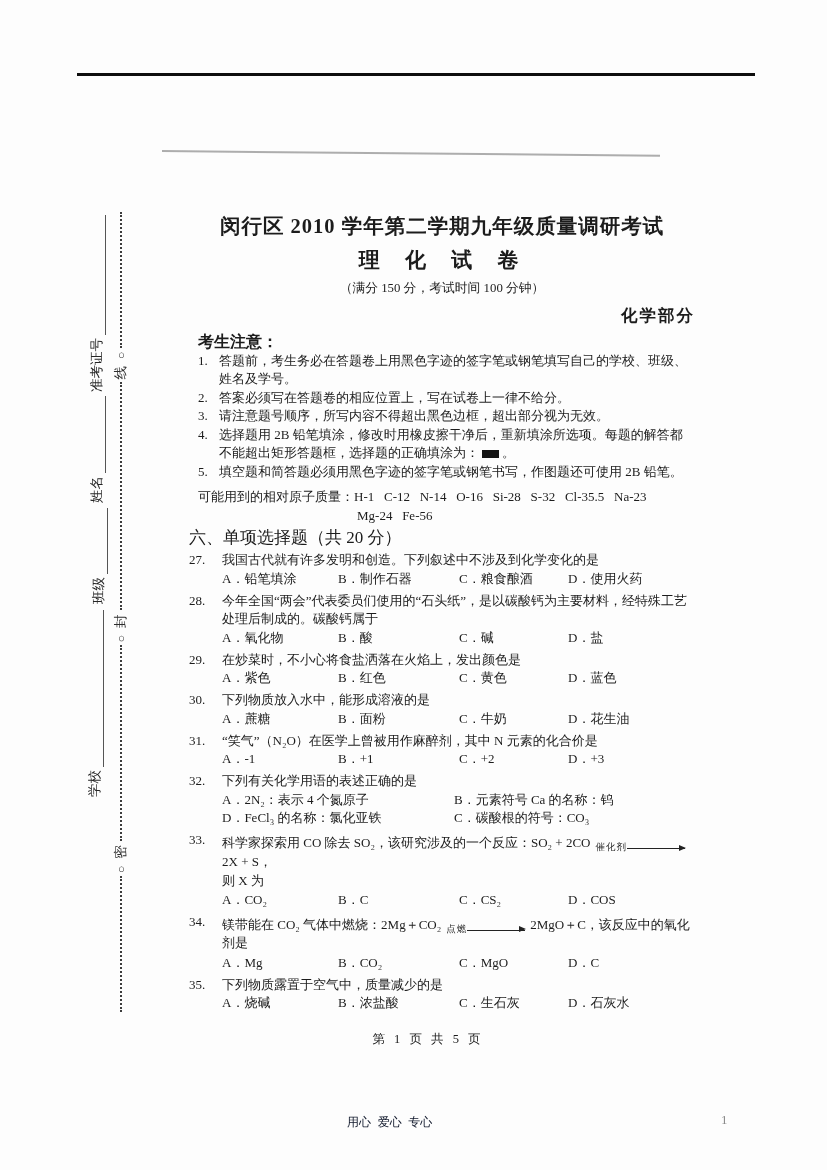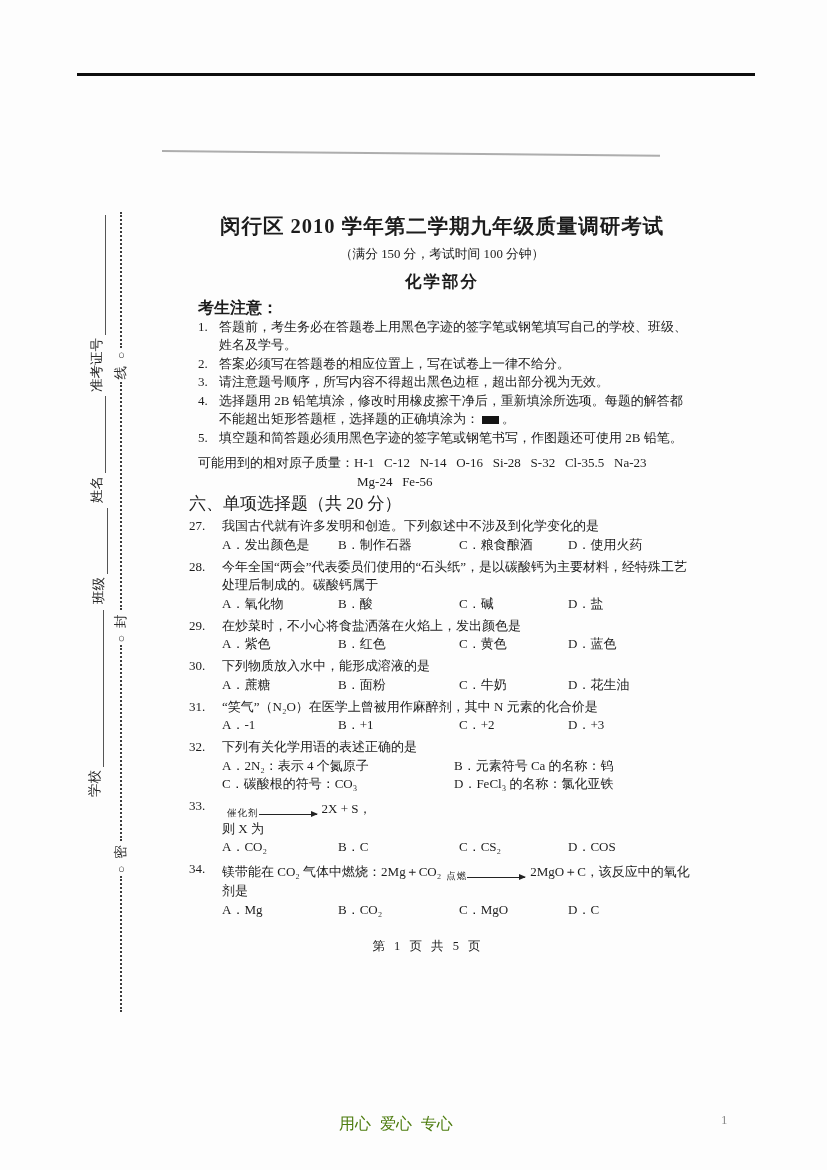--- a/index.html
+++ b/index.html
@@ -44,21 +44,21 @@
   .vf4 { left:86px; top:797px; width:187px; }
 
   
   .content {
     position:absolute; left:167px; top:212px; width:506px;
     font-size:13px; line-height:18.5px;margin-left:22px;
   }
   .title   { font-size:20.5px; line-height:28px; font-weight:bold; text-align:center; letter-spacing:1px; }
   .subtitle{ font-size:21px; line-height:28px; font-weight:bold; text-align:center; letter-spacing:7px; word-spacing:6px; margin-top:6px; }
   .meta    { font-size:12.8px; text-align:center; margin-top:5px; }
-  .part    { font-size:16.5px; font-weight:bold; text-align:center; letter-spacing:2px; margin-top:9px; }
+  .part    { font-size:16.5px; font-weight:bold; text-align:right; letter-spacing:2px; margin-top:9px; }
 
   .notice-head { font-weight:bold; margin-top:8px; padding-left:9px; font-size:16px; }
   .notice-item { position:relative; padding-left:30px; }
   .notice-item .num { position:absolute; left:9px; }
   .fill-mark { display:inline-block; width:17px; height:8px; background:#141414; margin:0 3px; vertical-align:-1px; }
 
   .masses { margin-top:7px; padding-left:9px; white-space:pre-wrap; }
   .masses-l2 { margin-left:168px; white-space:pre-wrap; }
 
   .sec-head { font-weight:normal; margin-top:4px; font-size:17px; }
@@ -74,23 +74,23 @@
   .rxn-shaft { position:relative; width:58px; height:1.4px; background:#222; margin-top:2.5px; }
   .rxn-shaft::after {
     content:""; position:absolute; right:-1px; top:-3.4px;
     border:3.8px solid transparent; border-left:7px solid #222; border-right:0;
   }
 
   .pagefoot { text-align:center; letter-spacing:3px; font-size:12.5px; margin-top:17px; transform:translateX(-14px); }
 
   
   .motto {
-    position:absolute; left:339px; top:1114px;
+    position:absolute; left:347px; top:1114px;
     font-family:"Liberation Sans","DejaVu Sans",sans-serif;
-    font-size:16px; color:#4d7c0f; white-space:pre;
+    font-size:12px; color:#0f172a; white-space:pre;
   }
   .pagenum {
     position:absolute; left:721px; top:1112px;
     font-size:13px; color:#8a8a8a;
   }
 </style>
 </head>
 <body>
 
 <div class="top-rule"></div>
@@ -121,20 +121,21 @@
   <span>班级</span>
   <span class="blank"></span>
 </div>
 <div class="vfield vf4">
   <span>学校</span>
   <span class="blank"></span>
 </div>
 
 <div class="content">
   <div class="title">闵行区 2010 学年第二学期九年级质量调研考试</div>
+  <div class="subtitle">理 化 试 卷</div>
   <div class="meta">（满分 150 分，考试时间 100 分钟）</div>
   <div class="part">化学部分</div>
 
   <div class="notice-head">考生注意：</div>
   <div class="notice-item">
     <span class="num">1.</span>
     <span>答题前，考生务必在答题卷上用黑色字迹的签字笔或钢笔填写自己的学校、班级、姓名及学号。</span>
   </div>
   <div class="notice-item">
     <span class="num">2.</span>
@@ -155,21 +156,21 @@
 
   <div class="masses"><span>可能用到的相对原子质量：</span><span>H-1   C-12   N-14   O-16   Si-28   S-32   Cl-35.5   Na-23</span></div>
   <div class="masses-l2">Mg-24   Fe-56</div>
 
   <div class="sec-head">六、单项选择题（共 20 分）</div>
 
   <div class="q">
     <span class="qnum">27.</span>
     <div>我国古代就有许多发明和创造。下列叙述中不涉及到化学变化的是</div>
     <div class="opts">
-      <span>A．发出颜色是</span>
+      <span>A．铅笔填涂</span>
       <span>B．制作石器</span>
       <span>C．粮食酿酒</span>
       <span>D．使用火药</span>
     </div>
   </div>
 
   <div class="q">
     <span class="qnum">28.</span>
     <div>今年全国“两会”代表委员们使用的“石头纸”，是以碳酸钙为主要材料，经特殊工艺处理后制成的。碳酸钙属于</div>
     <div class="opts">
@@ -212,29 +213,29 @@
       <span>D．+3</span>
     </div>
   </div>
 
   <div class="q">
     <span class="qnum">32.</span>
     <div>下列有关化学用语的表述正确的是</div>
     <div class="opts2">
       <span>A．2N₂：表示 4 个氮原子</span>
       <span>B．元素符号 Ca 的名称：钨</span>
+      <span>D．FeCl₃ 的名称：氯化亚铁</span>
       <span>C．碳酸根的符号：CO₃</span>
-      <span>D．FeCl₃ 的名称：氯化亚铁</span>
     </div>
   </div>
 
   <div class="q">
     <span class="qnum">33.</span>
     <div class="q-eq">
-      <span class="rxn">
+      <span>科学家探索用 CO 除去 SO₂，该研究涉及的一个反应：SO₂ + 2CO</span><span class="rxn">
           <span class="rxn-label">催化剂</span>
           <span class="rxn-shaft"></span>
         </span><span>2X + S，</span>
     </div>
     <div>则 X 为</div>
     <div class="opts">
       <span>A．CO₂</span>
       <span>B．C</span>
       <span>C．CS₂</span>
       <span>D．COS</span>
@@ -250,18 +251,28 @@
         </span><span>2MgO＋C，该反应中的氧化剂是</span>
     </div>
     <div class="opts">
       <span>A．Mg</span>
       <span>B．CO₂</span>
       <span>C．MgO</span>
       <span>D．C</span>
     </div>
   </div>
 
+  <div class="q">
+    <span class="qnum">35.</span>
+    <div>下列物质露置于空气中，质量减少的是</div>
+    <div class="opts">
+      <span>A．烧碱</span>
+      <span>B．浓盐酸</span>
+      <span>C．生石灰</span>
+      <span>D．石灰水</span>
+    </div>
+  </div>
 
   <div class="pagefoot">第 1 页 共 5 页</div>
 </div>
 
 <div class="motto">用心  爱心  专心</div>
 <div class="pagenum">1</div>
 
 </body></html>

